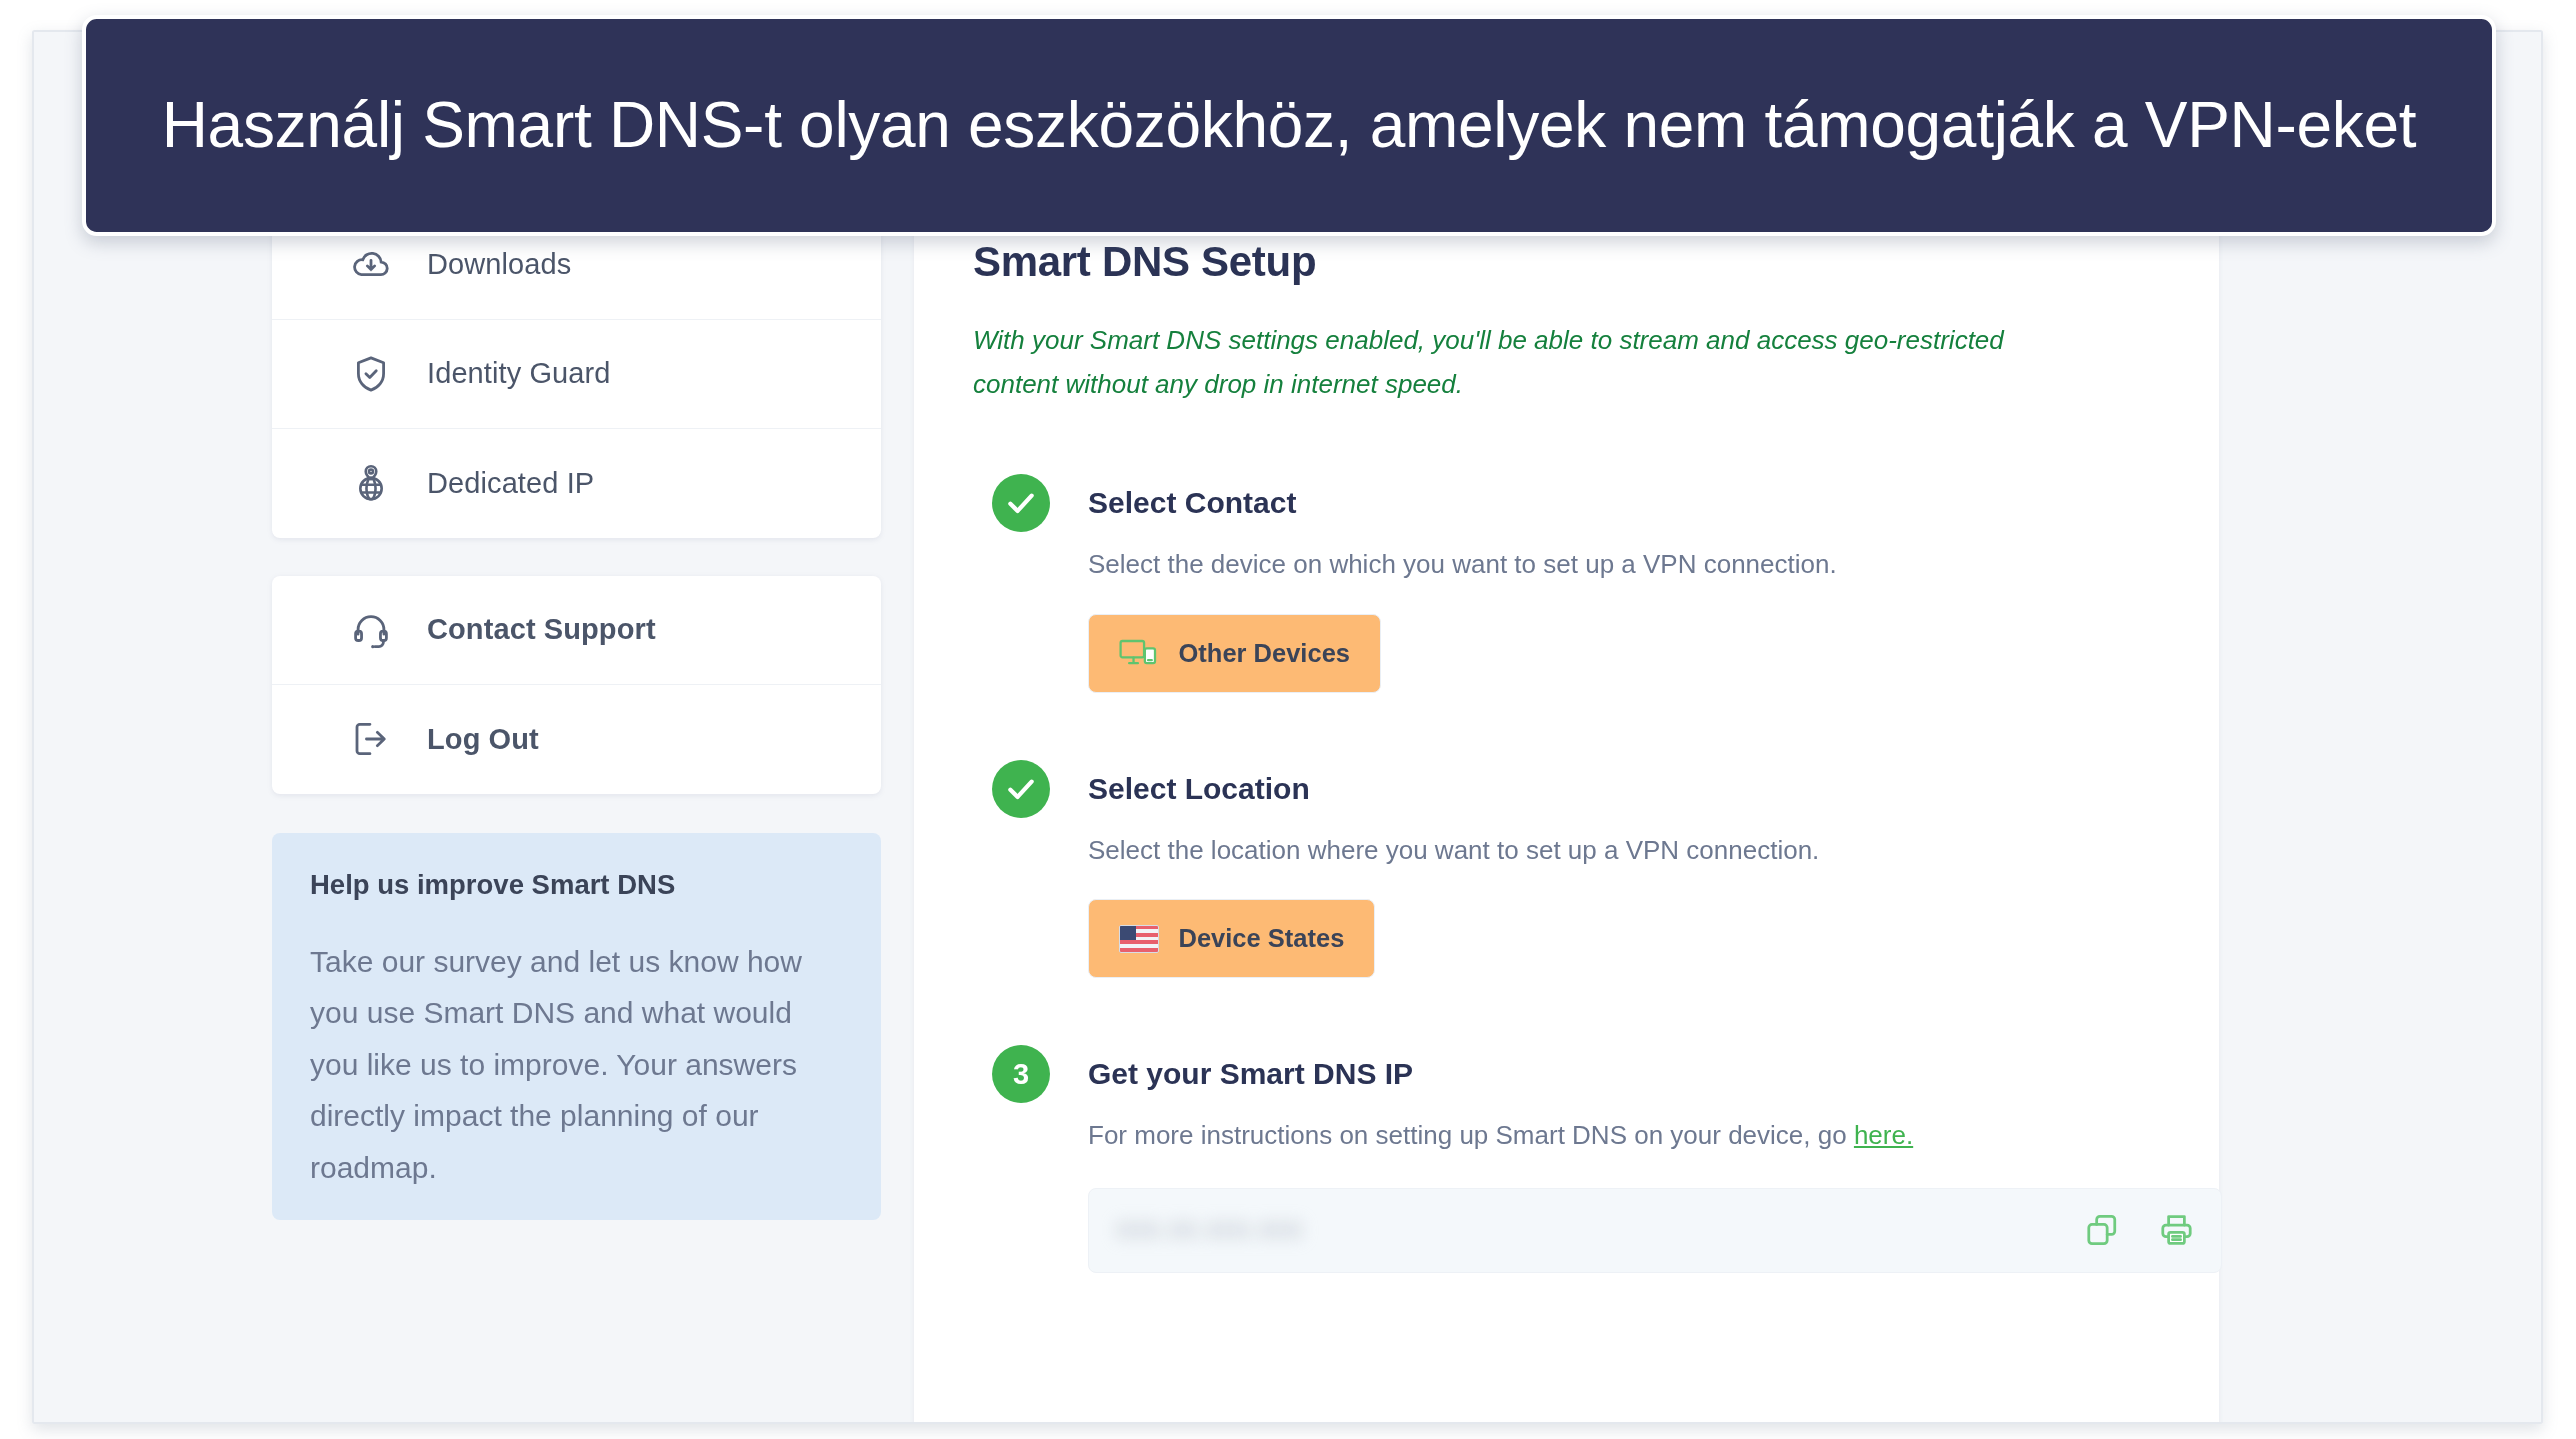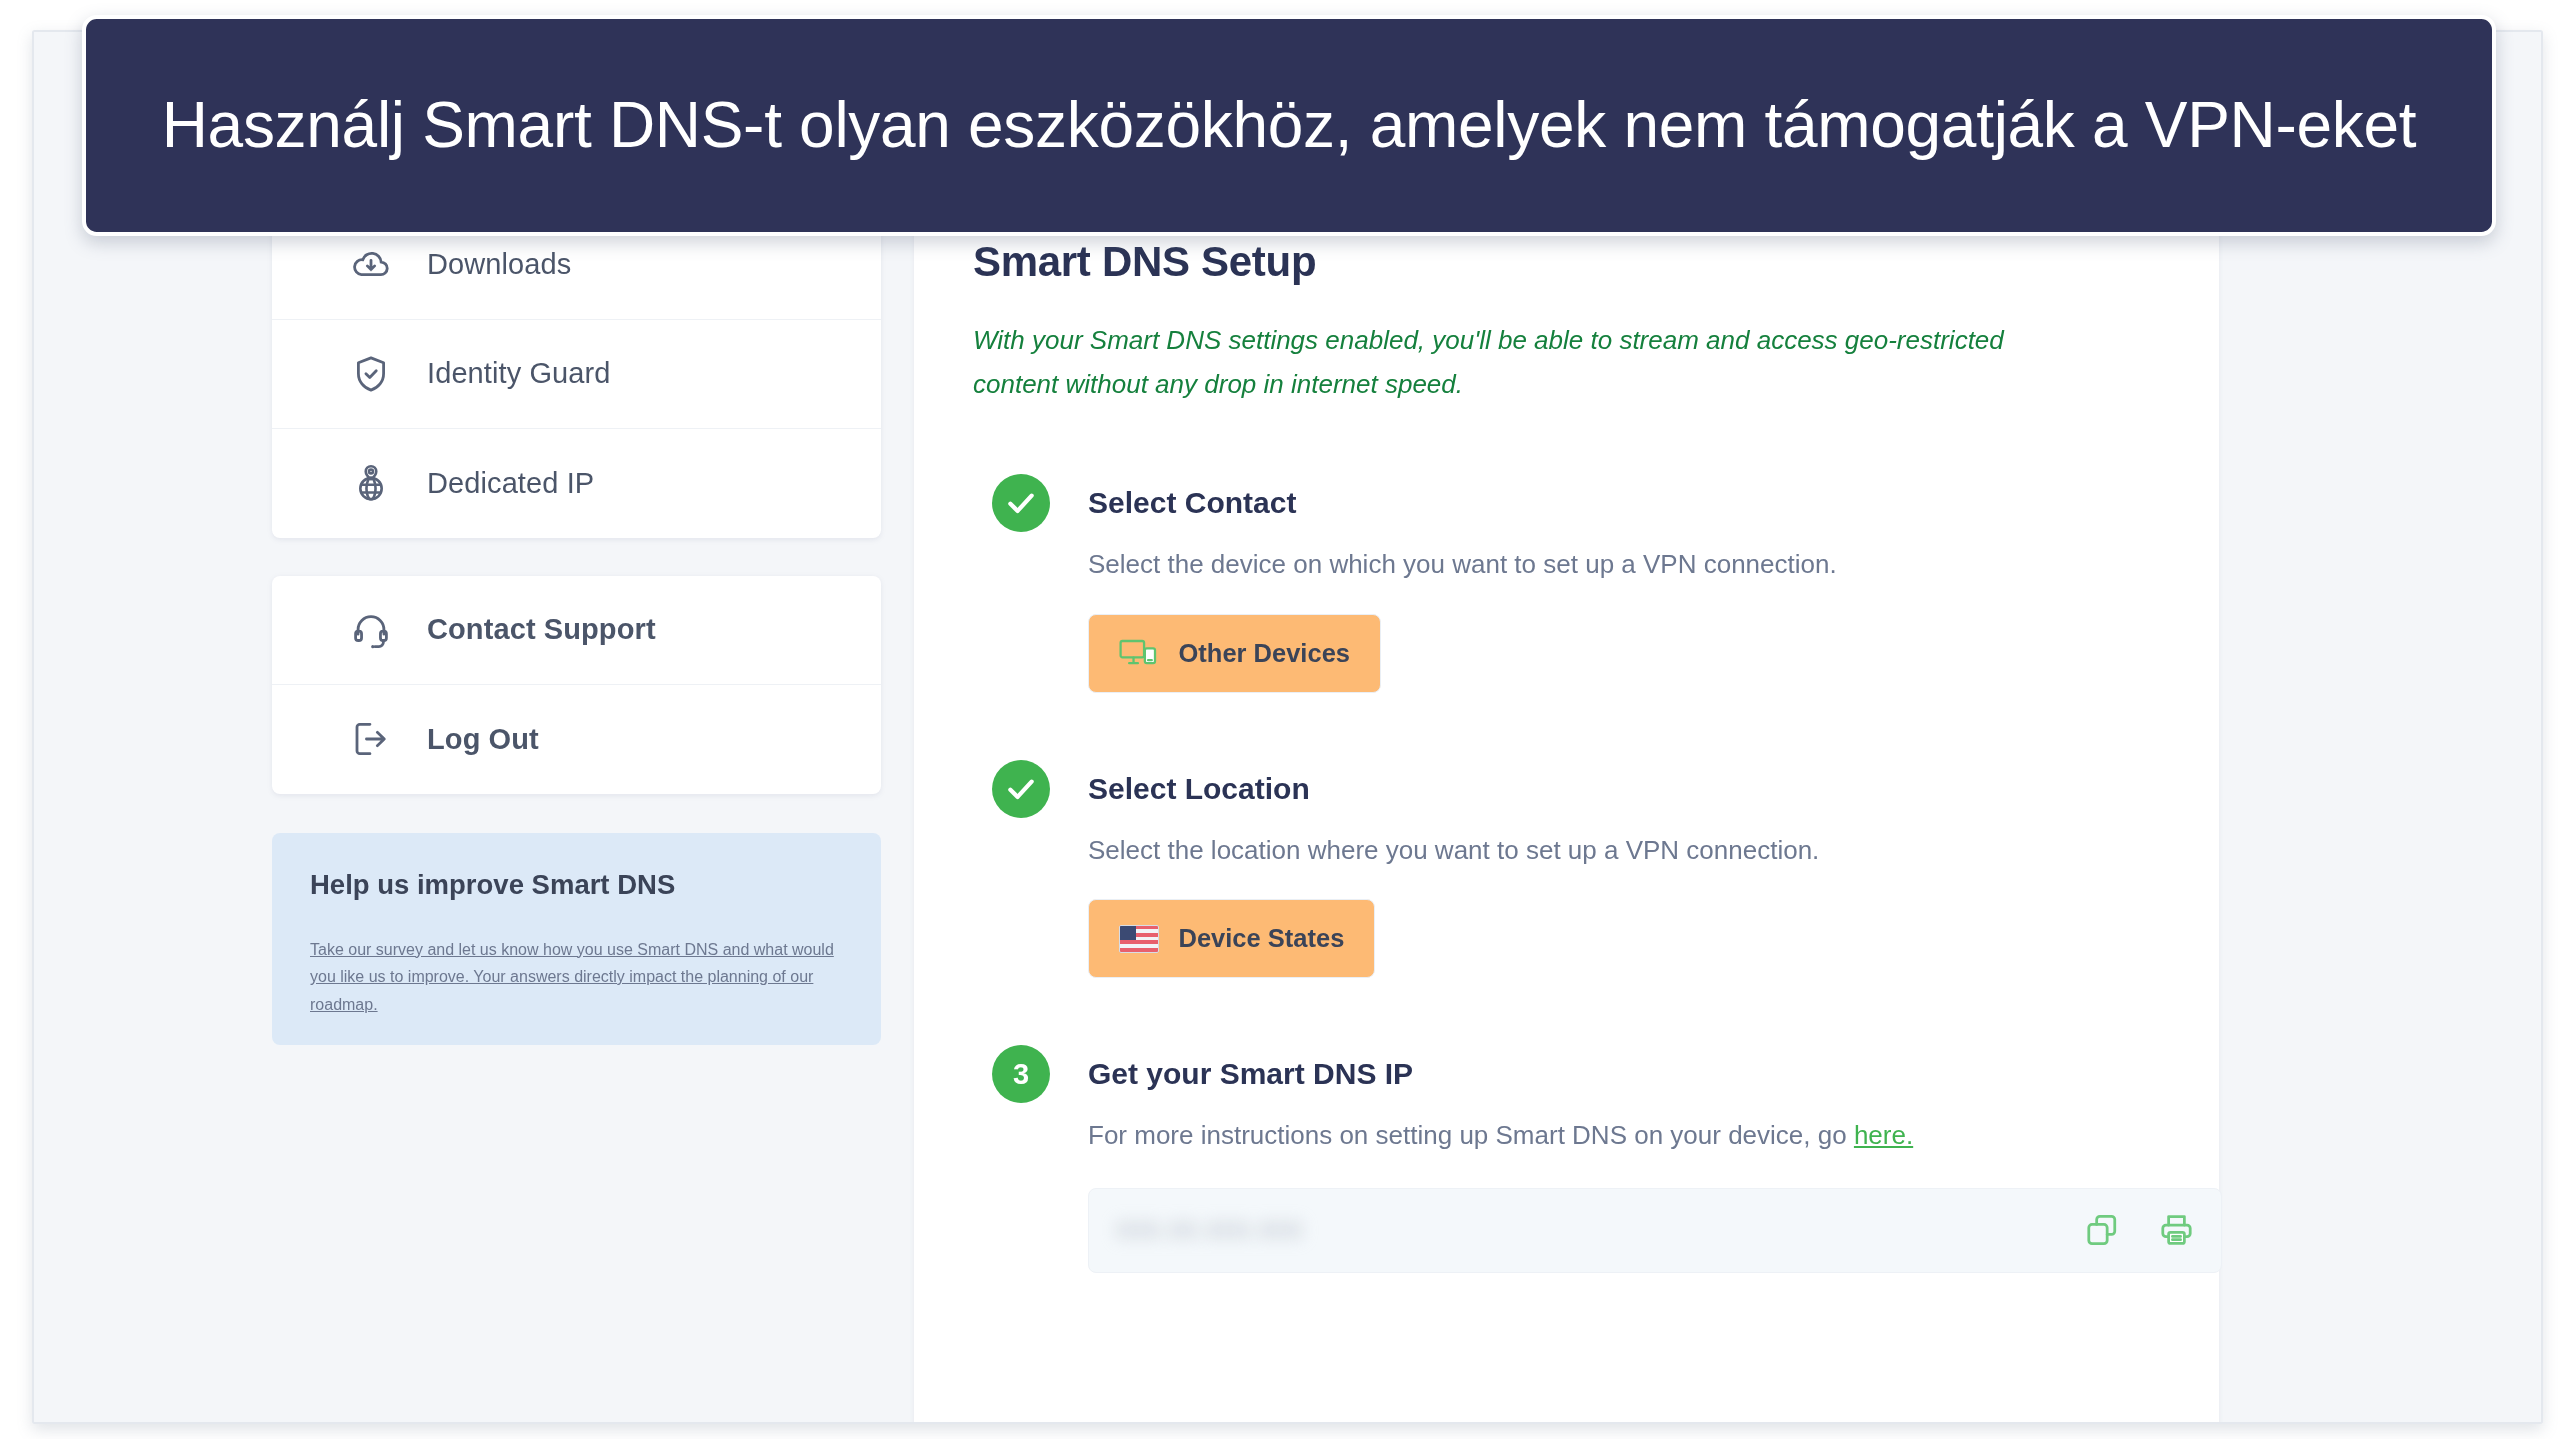--- a/index.html
+++ b/index.html
@@ -83,24 +83,23 @@
     border-radius: 8px;
     padding: 36px 38px 27px 38px;
   }
   #help-title {
     font-size: 27.5px;
     font-weight: bold;
     color: #3b4458;
     margin-bottom: 35px;
   }
   #help-body {
-    font-size: 16px;
+    font-size: 30px;
     line-height: 1.72;
     color: #6d7890;
-    text-decoration: underline;
   }
 
   
   #main-card {
     position: absolute;
     left: 880px; top: 101px;
     width: 1305px;
     min-height: 1342px;
     background: #ffffff;
     border-radius: 8px;

